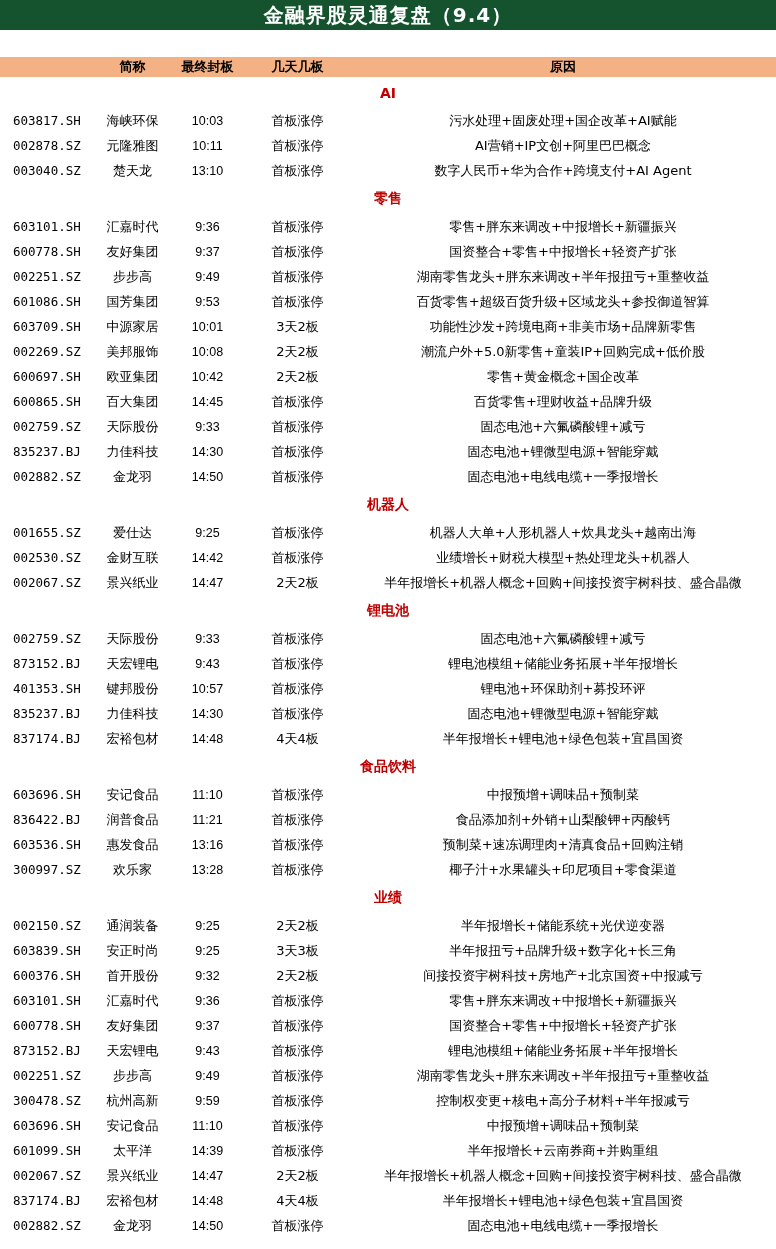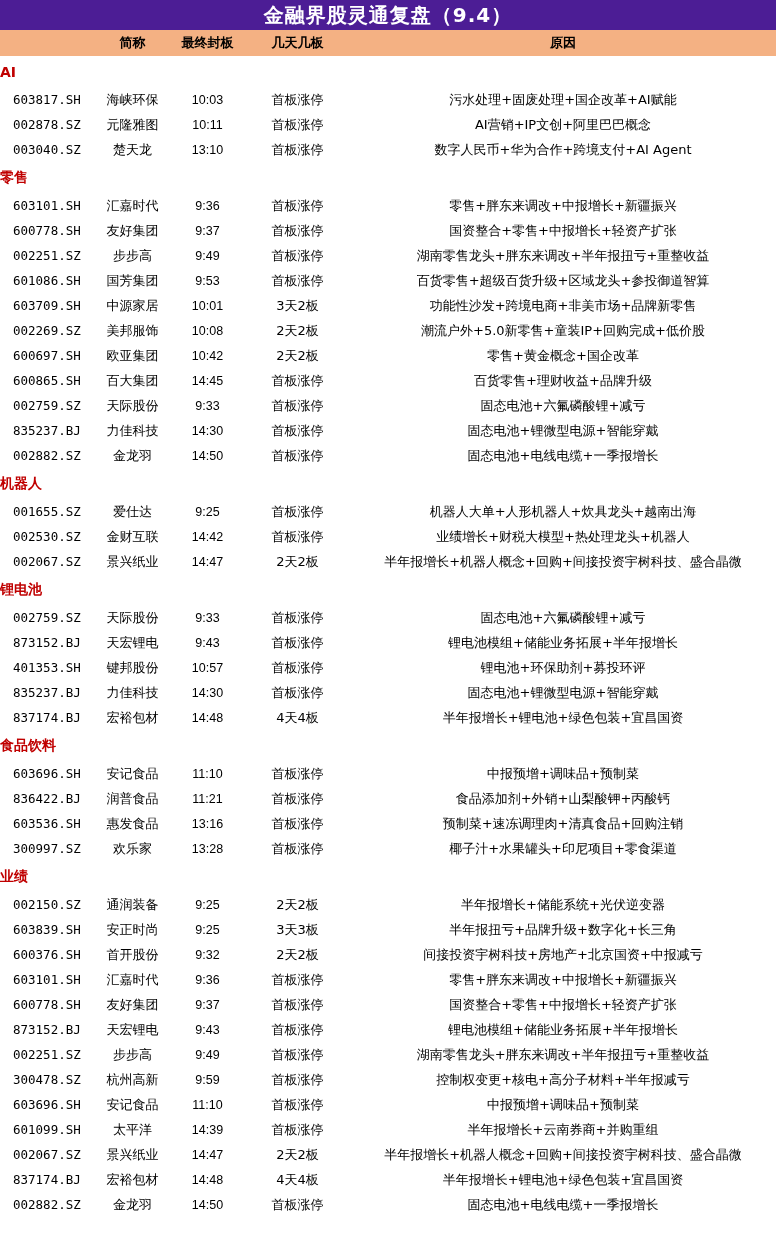--- a/index.html
+++ b/index.html
@@ -7,58 +7,60 @@
     width:776px;
     min-height:1249px;
     margin:0 auto;
     background:#ffffff;
     font-family:"DejaVu Sans",sans-serif;
     color:#000000;
     box-sizing:border-box;
   }
   .title-bar{
     height:30px;
-    background:#4c1d95;
+    background:#14532d;
     display:flex;
     align-items:center;
     justify-content:center;
   }
   .title-bar .title-text{
     color:#FFFFFF;
     font-size:20px;
     font-weight:bold;
     letter-spacing:1px;
     line-height:1;
   }
   .grid-row{
     display:grid;
     grid-template-columns:95px 75px 75px 105px 1fr;
     align-items:center;
   }
   .header-row{
     background:#F4B183;
-    height:26px;
+    height:20px;
     font-weight:bold;
     font-size:13px;
+    margin-top:27px;
   }
   .c{ text-align:center; white-space:nowrap; overflow:hidden; }
   .c.code{
     text-align:left;
     padding-left:13px;
     font-family:"DejaVu Sans Mono",monospace;
     font-size:12.5px;
   }
   .c.time{ font-family:Liberation Sans, sans-serif; font-size:12.5px; }
   .c.name,.c.board,.c.reason{ font-size:13px; }
   .header-row .c{ font-family:"DejaVu Sans",sans-serif; font-size:13px; }
   .data-row{ height:25px; font-size:13px; }
   .section-row{
     height:31px;
     display:flex;
     align-items:center;
+    justify-content:center;
   }
   .section-row .section-label{
     color:#C00000;
     font-weight:bold;
     font-size:14px;
   }
 </style>
 </head>
 <body>
 

